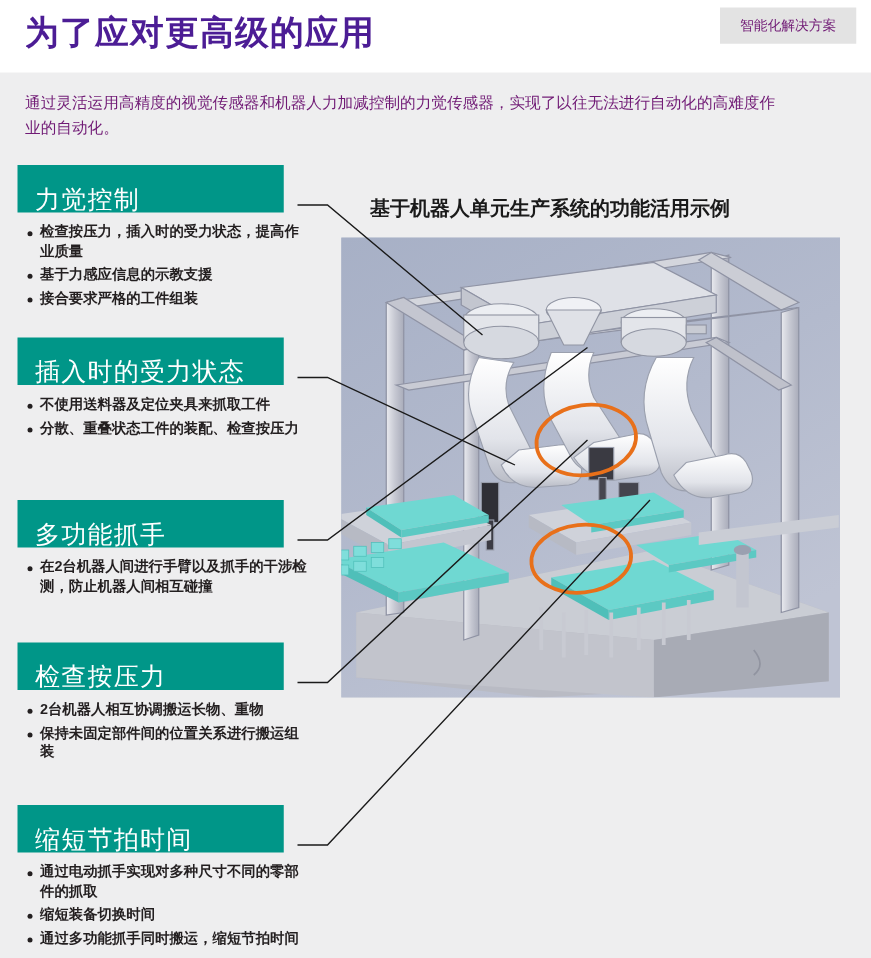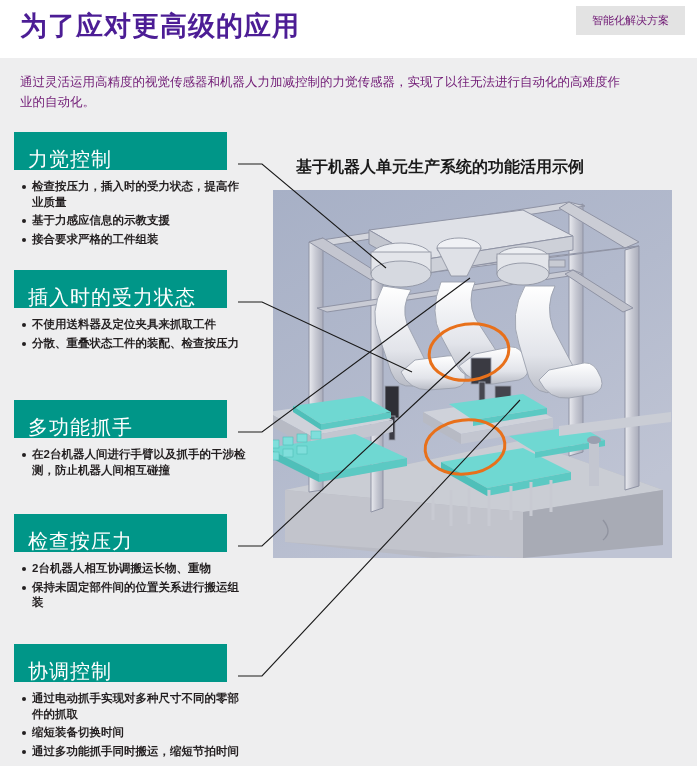--- a/index.html
+++ b/index.html
@@ -290,21 +290,21 @@
       <span class="bullet-text">2台机器人相互协调搬运长物、重物</span>
     </div>
     <div class="bullet-row">
       <span class="bullet-dot"></span>
       <span class="bullet-text">保持未固定部件间的位置关系进行搬运组装</span>
     </div>
   </div>
 </div>
 
 <div class="card" style="top:644px;">
-  <div class="card-header">协调控制</div>
+  <div class="card-header">缩短节拍时间</div>
   <div class="card-body">
     <div class="bullet-row">
       <span class="bullet-dot"></span>
       <span class="bullet-text">通过电动抓手实现对多种尺寸不同的零部件的抓取</span>
     </div>
     <div class="bullet-row">
       <span class="bullet-dot"></span>
       <span class="bullet-text">缩短装备切换时间</span>
     </div>
     <div class="bullet-row">

